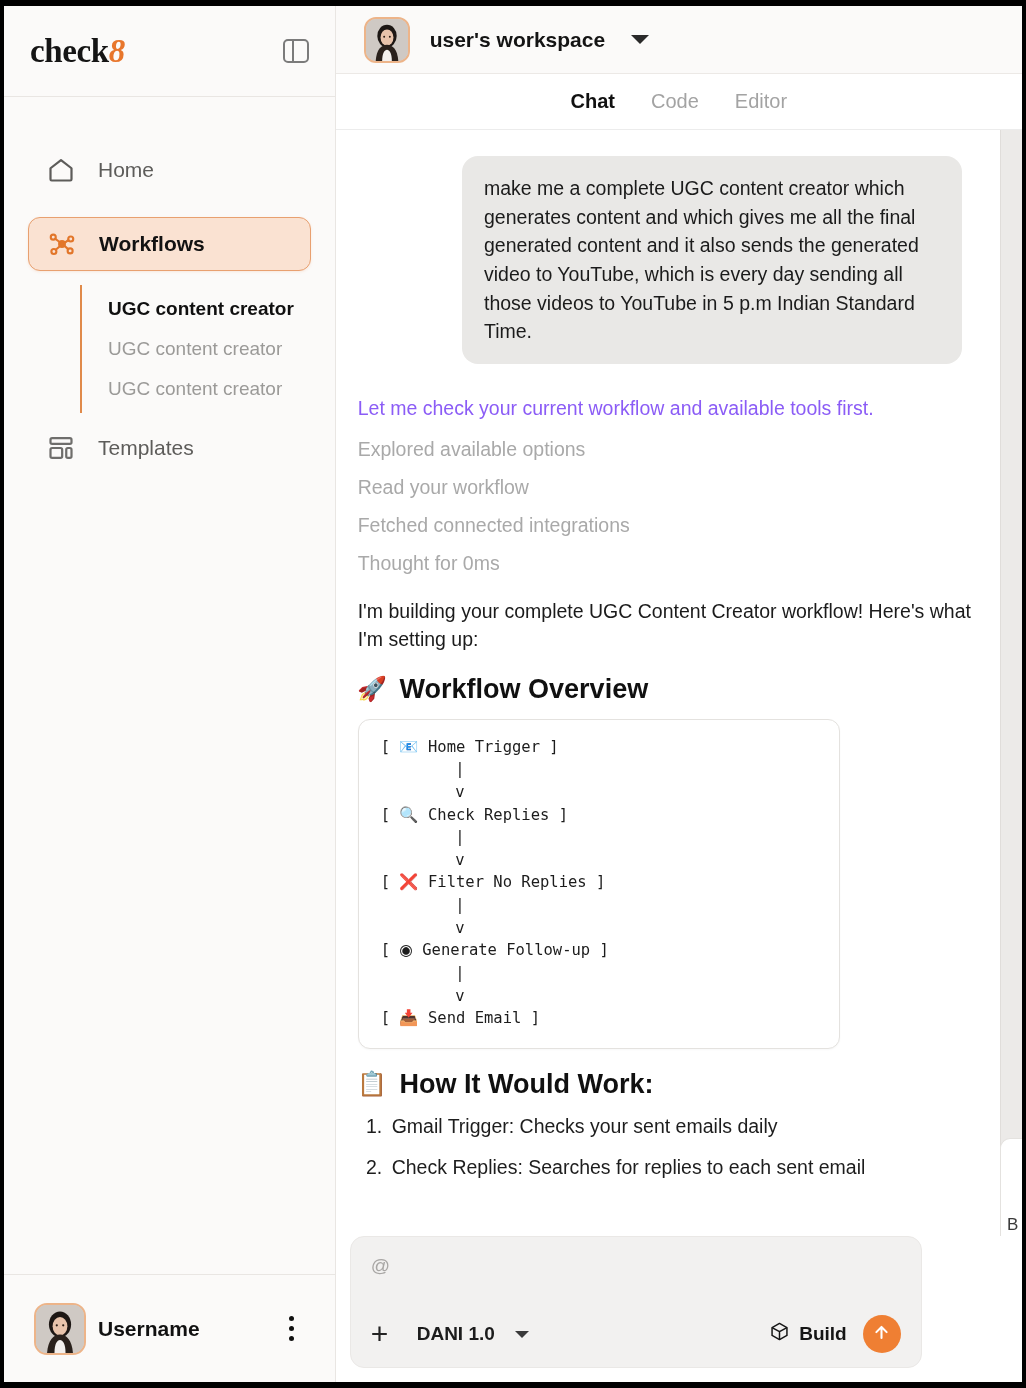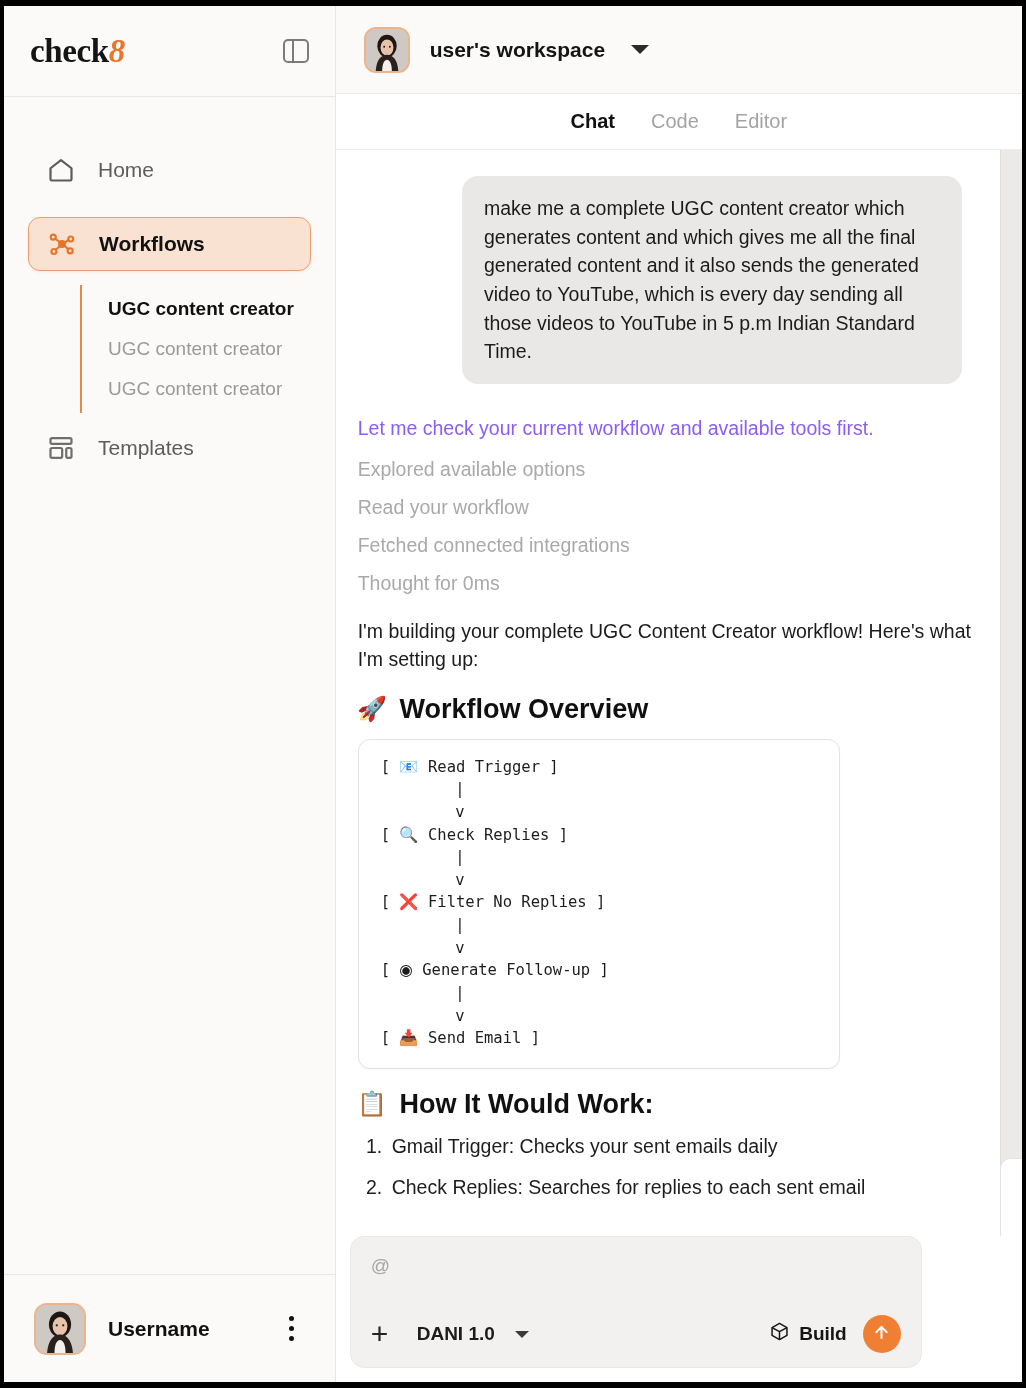--- a/index.html
+++ b/index.html
@@ -72,40 +72,40 @@
     font-size: 19px; color: #9b9a98;
     padding: 9px 0 9px 26px; cursor: pointer;
     white-space: nowrap;
   }
   .sub-item.active { color: #101010; font-weight: 700; }
 
   .sb-spacer { flex: 1 1 auto; }
   .sb-footer {
     height: 108px; flex: none;
     border-top: 1px solid #e9e6e3;
-    display: flex; align-items: center; gap: 22px;
+    display: flex; align-items: center; gap: 12px;
     padding: 0 30px;
   }
   .avatar {
     width: 52px; height: 52px; border-radius: 13px; flex: none;
     border: 2px solid #edb489; overflow: hidden;
     background: #d9d4cf; position: relative;
   }
   .avatar.sm { width: 46px; height: 46px; border-radius: 12px; }
   .av-face { position: absolute; inset: 0; }
   .username { font-size: 21px; font-weight: 700; color: #111; flex: 1; }
   .kebab { width: 26px; height: 30px; display: flex; flex-direction: column;
            align-items: center; justify-content: center; gap: 5px; cursor: pointer; }
   .kebab i { width: 5px; height: 5px; border-radius: 50%; background: #111; display: block; }
 
   
   #main { flex: 1 1 auto; height: 100%; position: relative; background: #fff;
           display: flex; flex-direction: column; overflow: hidden; }
   .ws-bar {
-    height: 88px; flex: none; background: #fbfaf9;
+    height: 68px; flex: none; background: #fbfaf9;
     display: flex; align-items: center; gap: 20px; padding: 0 28px;
     border-bottom: 1px solid #ece9e6;
   }
   .ws-name { font-size: 21px; font-weight: 700; color: #141414; }
   .chev { width: 0; height: 0; border-left: 9px solid transparent;
           border-right: 9px solid transparent; border-top: 9px solid #2a2a2a;
           margin-left: 6px; cursor: pointer; }
 
   .tabs {
     height: 56px; flex: none; background: #fff;
@@ -312,21 +312,21 @@
           <div class="step">Thought for 0ms</div>
 
           <div class="para">I'm building your complete UGC Content Creator workflow! Here's what I'm setting up:</div>
 
           <div class="h2">
             <span class="emo">🚀</span>
             <span>Workflow Overview</span>
           </div>
 
           <div class="codeblock">
-            <div class="code-body" id="code-out"><span>[ </span><span class="ic">📧</span><span> Read Trigger ]</span>
+            <div class="code-body" id="code-out"><span>[ </span><span class="ic">📧</span><span> Home Trigger ]</span>
 <span>        |</span>
 <span>        v</span>
 <span>[ </span><span class="ic">🔍</span><span> Check Replies ]</span>
 <span>        |</span>
 <span>        v</span>
 <span>[ </span><span class="ic x">❌</span><span> Filter No Replies ]</span>
 <span>        |</span>
 <span>        v</span>
 <span>[ </span><span class="ic">◉</span><span> Generate Follow-up ]</span>
 <span>        |</span>

